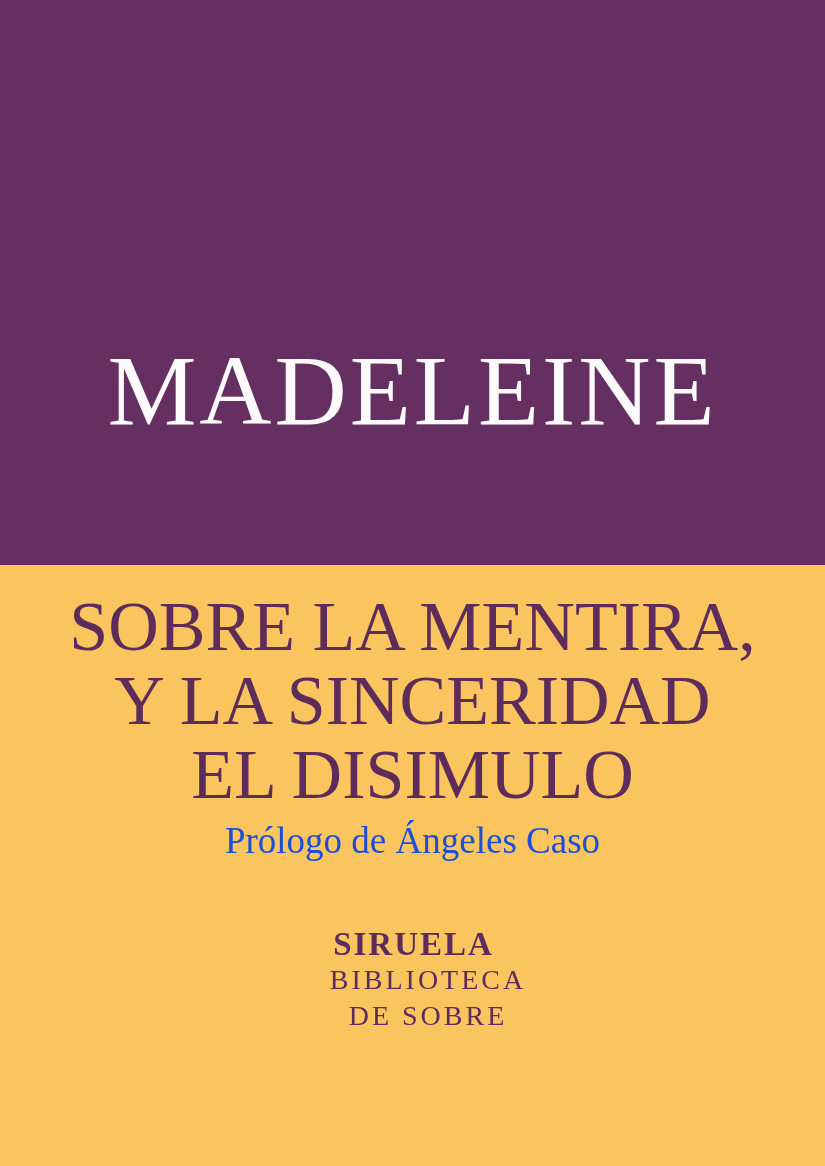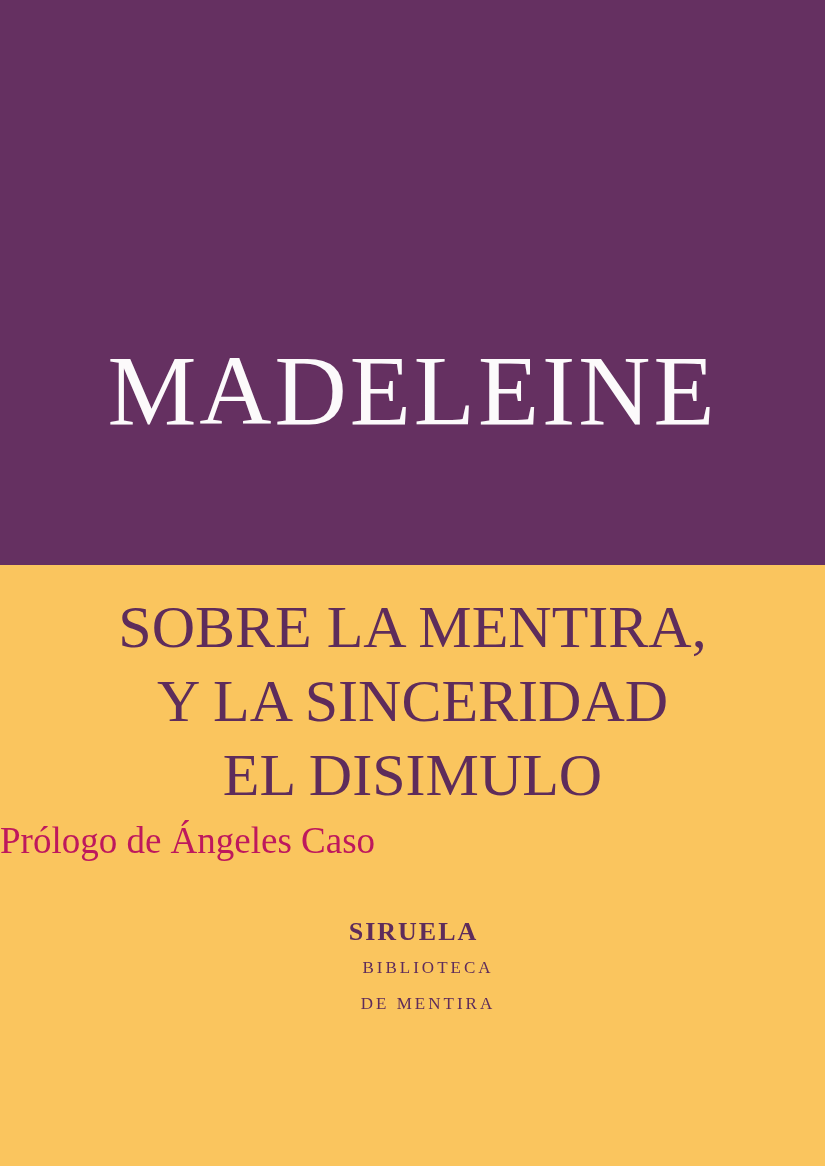--- a/index.html
+++ b/index.html
@@ -43,51 +43,53 @@
     letter-spacing: 0.03em;
     white-space: nowrap;
   }
   .title-block {
     position: absolute;
     left: 0;
     top: 590px;
     width: 825px;
     text-align: center;
     color: #5E2C5B;
-    font-size: 60px;
+    font-size: 70px;
     line-height: 74px;
     white-space: nowrap;
     font-family: Liberation Serif, serif;
   }
   .subtitle {
     position: absolute;
     left: 0;
     top: 820px;
     width: 825px;
-    color: #be185d;
+    text-align: center;
+    color: #1d4ed8;
     font-size: 37px;
     line-height: 42px;
   }
   .publisher-block {
     position: absolute;
     left: 0;
     top: 914px;
     width: 825px;
     text-align: center;
     color: #5E2C5B;
   }
   .publisher-name {
-    font-size: 26px;
+    font-size: 33px;
     line-height: 36px;
     font-weight: bold;
     letter-spacing: 2px;
     padding-left: 2px; 
+    margin-top: 12px;
   }
   .collection-line {
-    font-size: 17px;
+    font-size: 28px;
     line-height: 36px;
     letter-spacing: 3px;
     padding-left: 3px;
     margin-left: 28px;
   }
 </style>
 </head>
 <body>
 
 <div class="cover">
@@ -103,16 +105,16 @@
     <div>SOBRE LA MENTIRA,</div>
     <div>Y LA SINCERIDAD</div>
     <div>EL DISIMULO</div>
   </div>
 
   <div class="subtitle">Prólogo de Ángeles Caso</div>
 
   <div class="publisher-block">
     <div class="publisher-name">SIRUELA</div>
     <div class="collection-line">BIBLIOTECA</div>
-    <div class="collection-line">DE MENTIRA</div>
+    <div class="collection-line">DE SOBRE</div>
   </div>
 
 </div>
 
 </body></html>

